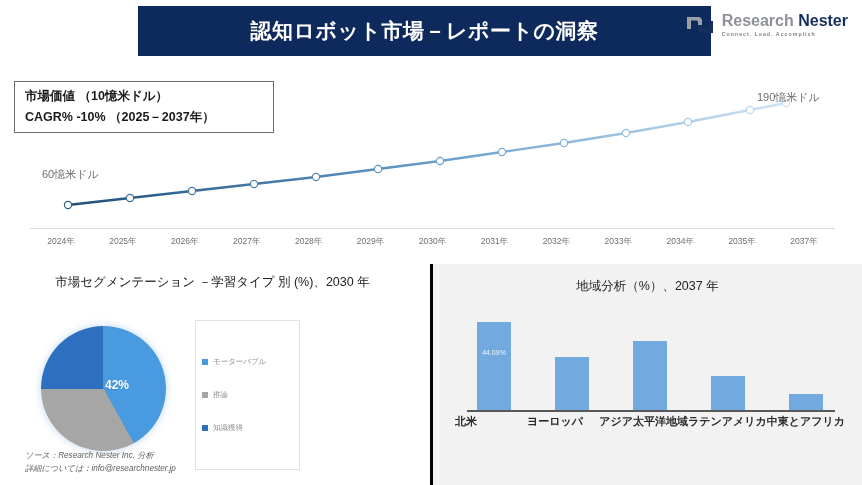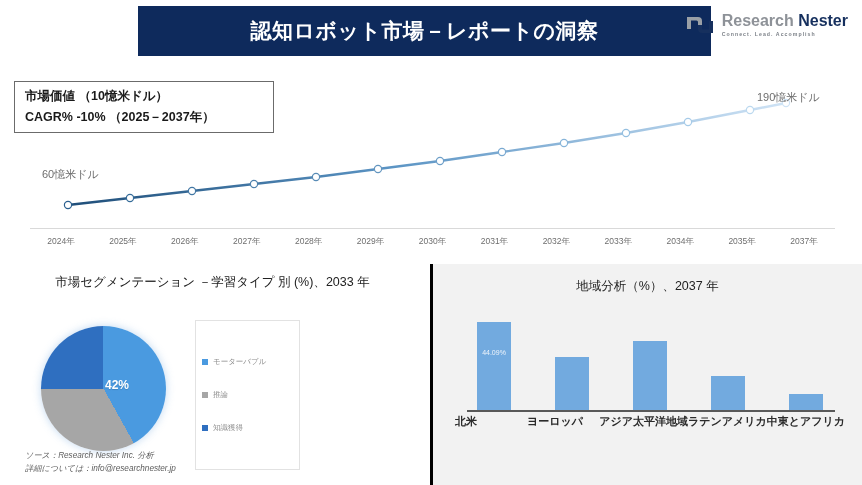--- a/index.html
+++ b/index.html
@@ -182,21 +182,21 @@
     <span class="year">2030年</span>
     <span class="year">2031年</span>
     <span class="year">2032年</span>
     <span class="year">2033年</span>
     <span class="year">2034年</span>
     <span class="year">2035年</span>
     <span class="year">2037年</span>
   </div>
 
   <div class="bottom-left">
-    <div class="seg-title">市場セグメンテーション －学習タイプ 別 (%)、2033 年</div>
+    <div class="seg-title">市場セグメンテーション －学習タイプ 別 (%)、2030 年</div>
 
     <div class="pie-wrap">
       <div class="pie" style="background:conic-gradient(#4a9ae0 0deg 151deg,#a6a6a6 151deg 270deg,#2f6fc0 270deg 360deg);"></div>
       <div class="pie-label">42%</div>
     </div>
 
     <div class="legend">
       <div class="legend-row">
         <span class="legend-swatch" style="background:#4a9ae0"></span>
         <span class="legend-label">モーターバブル</span>

